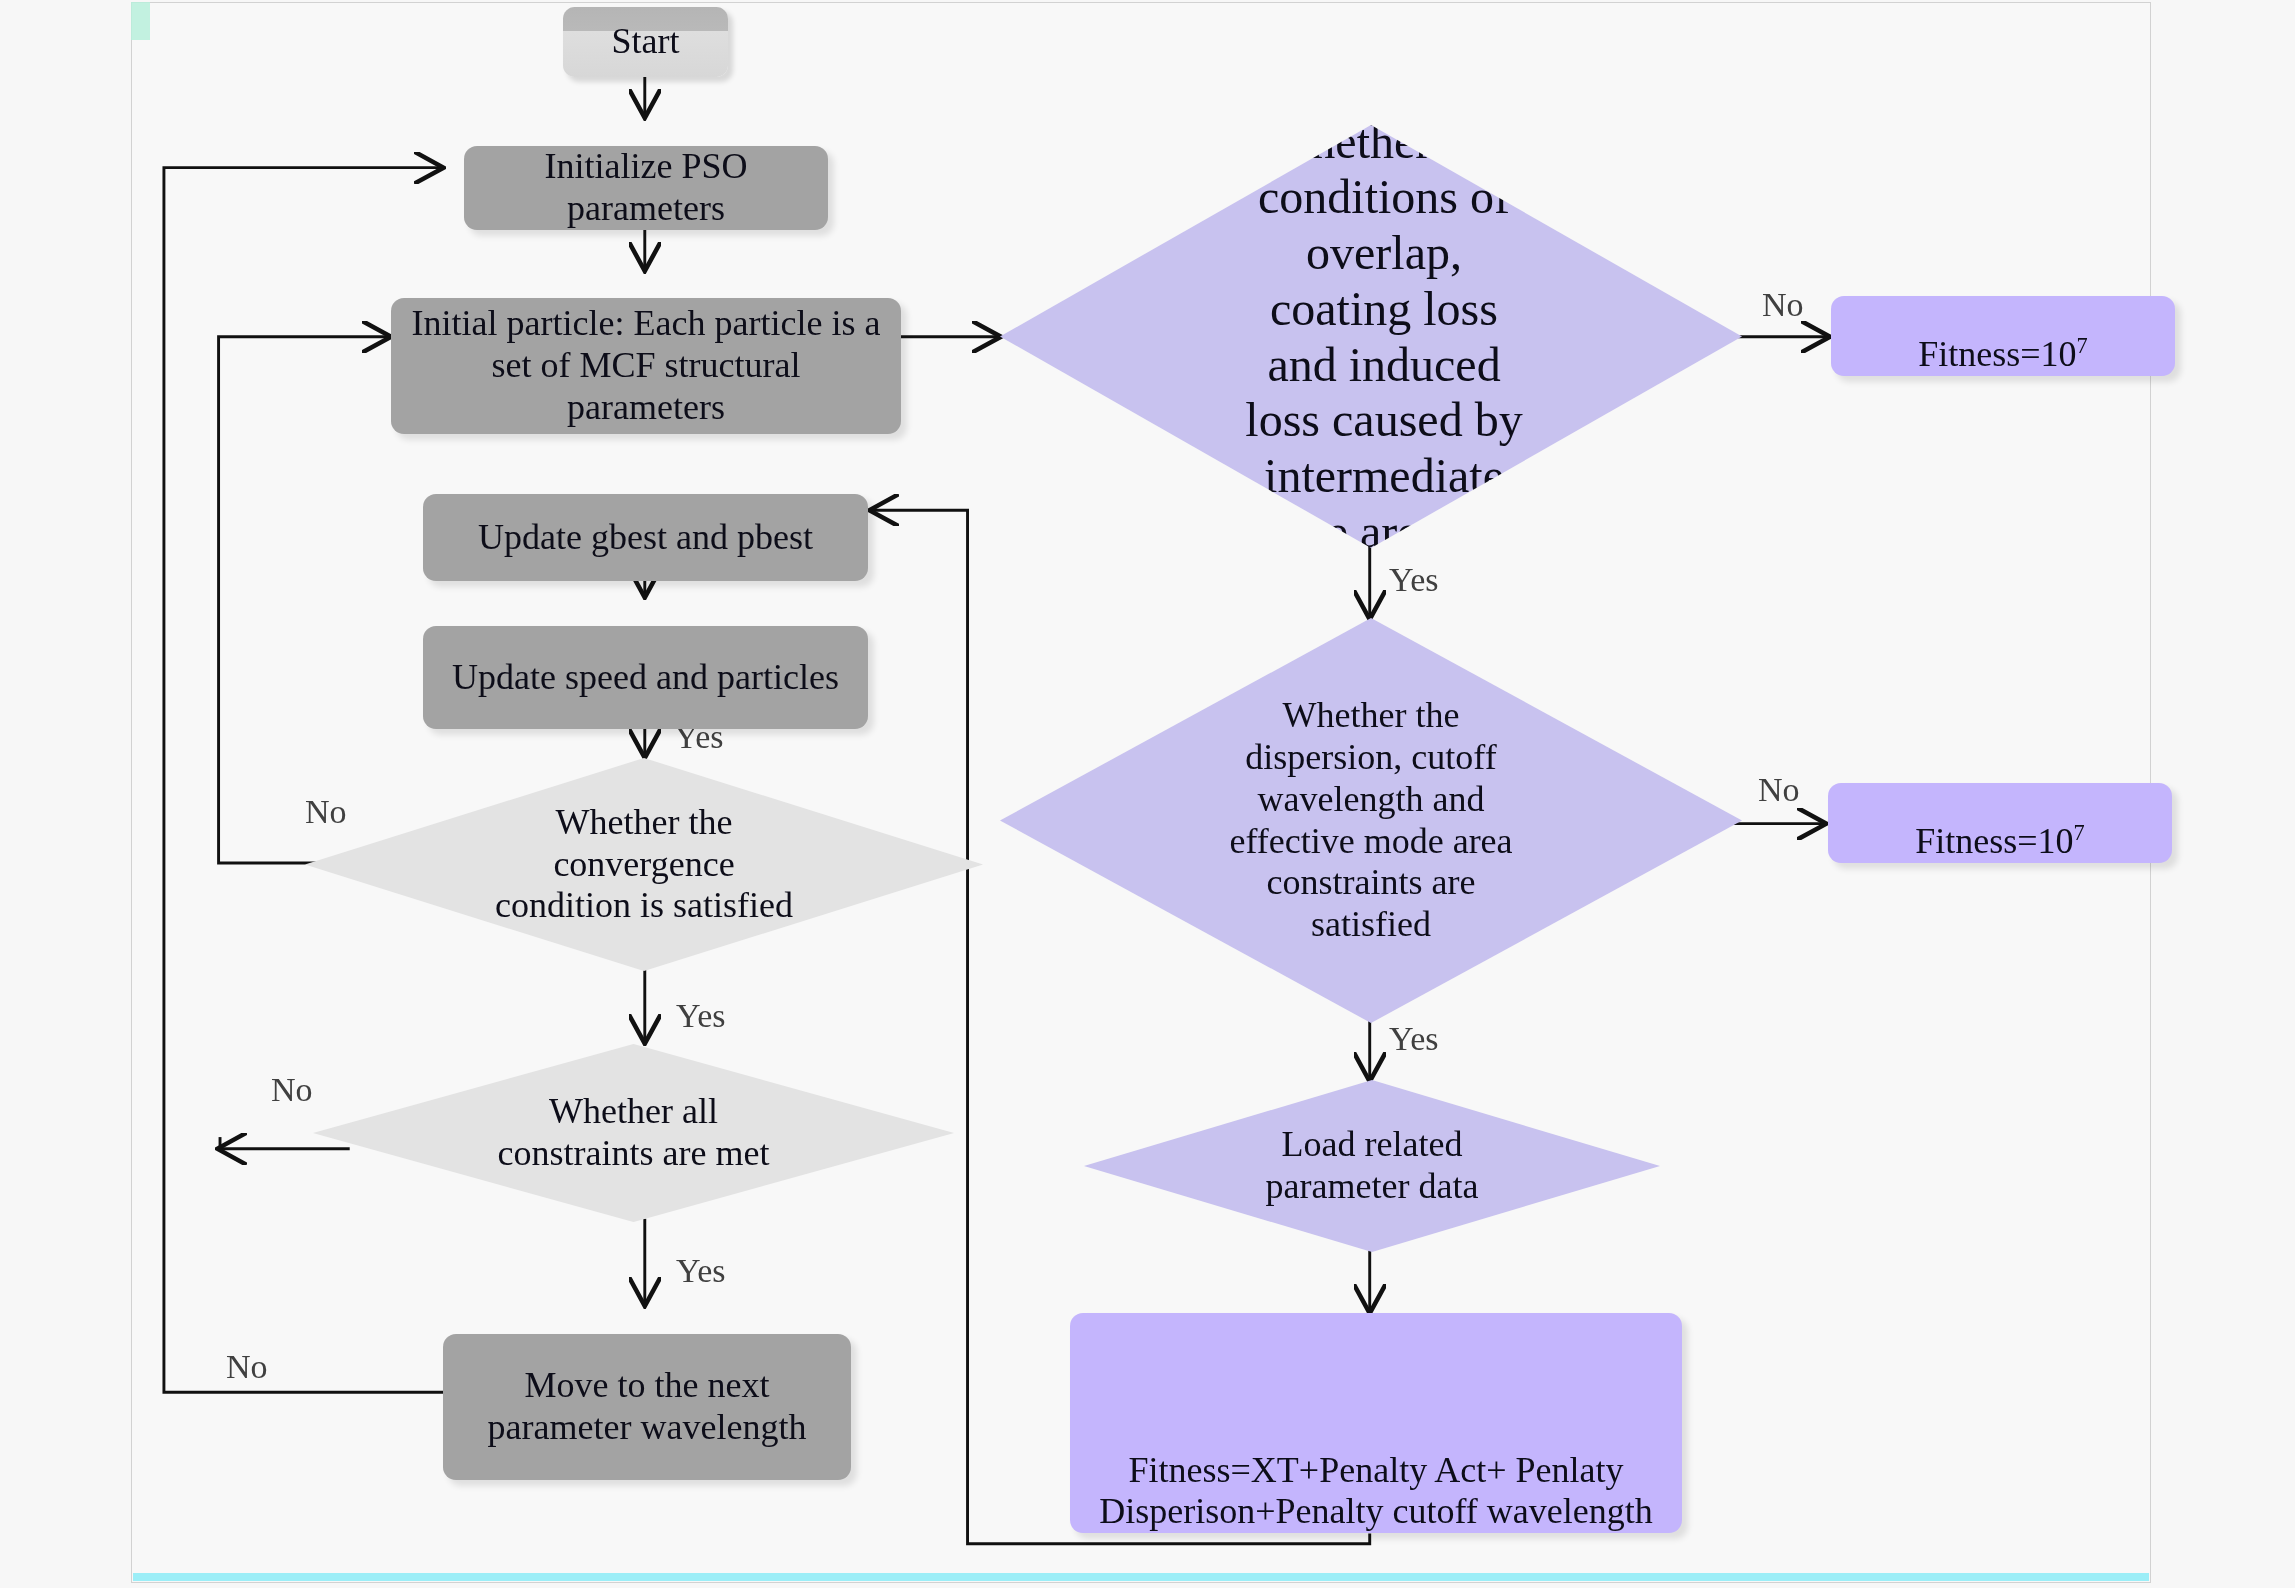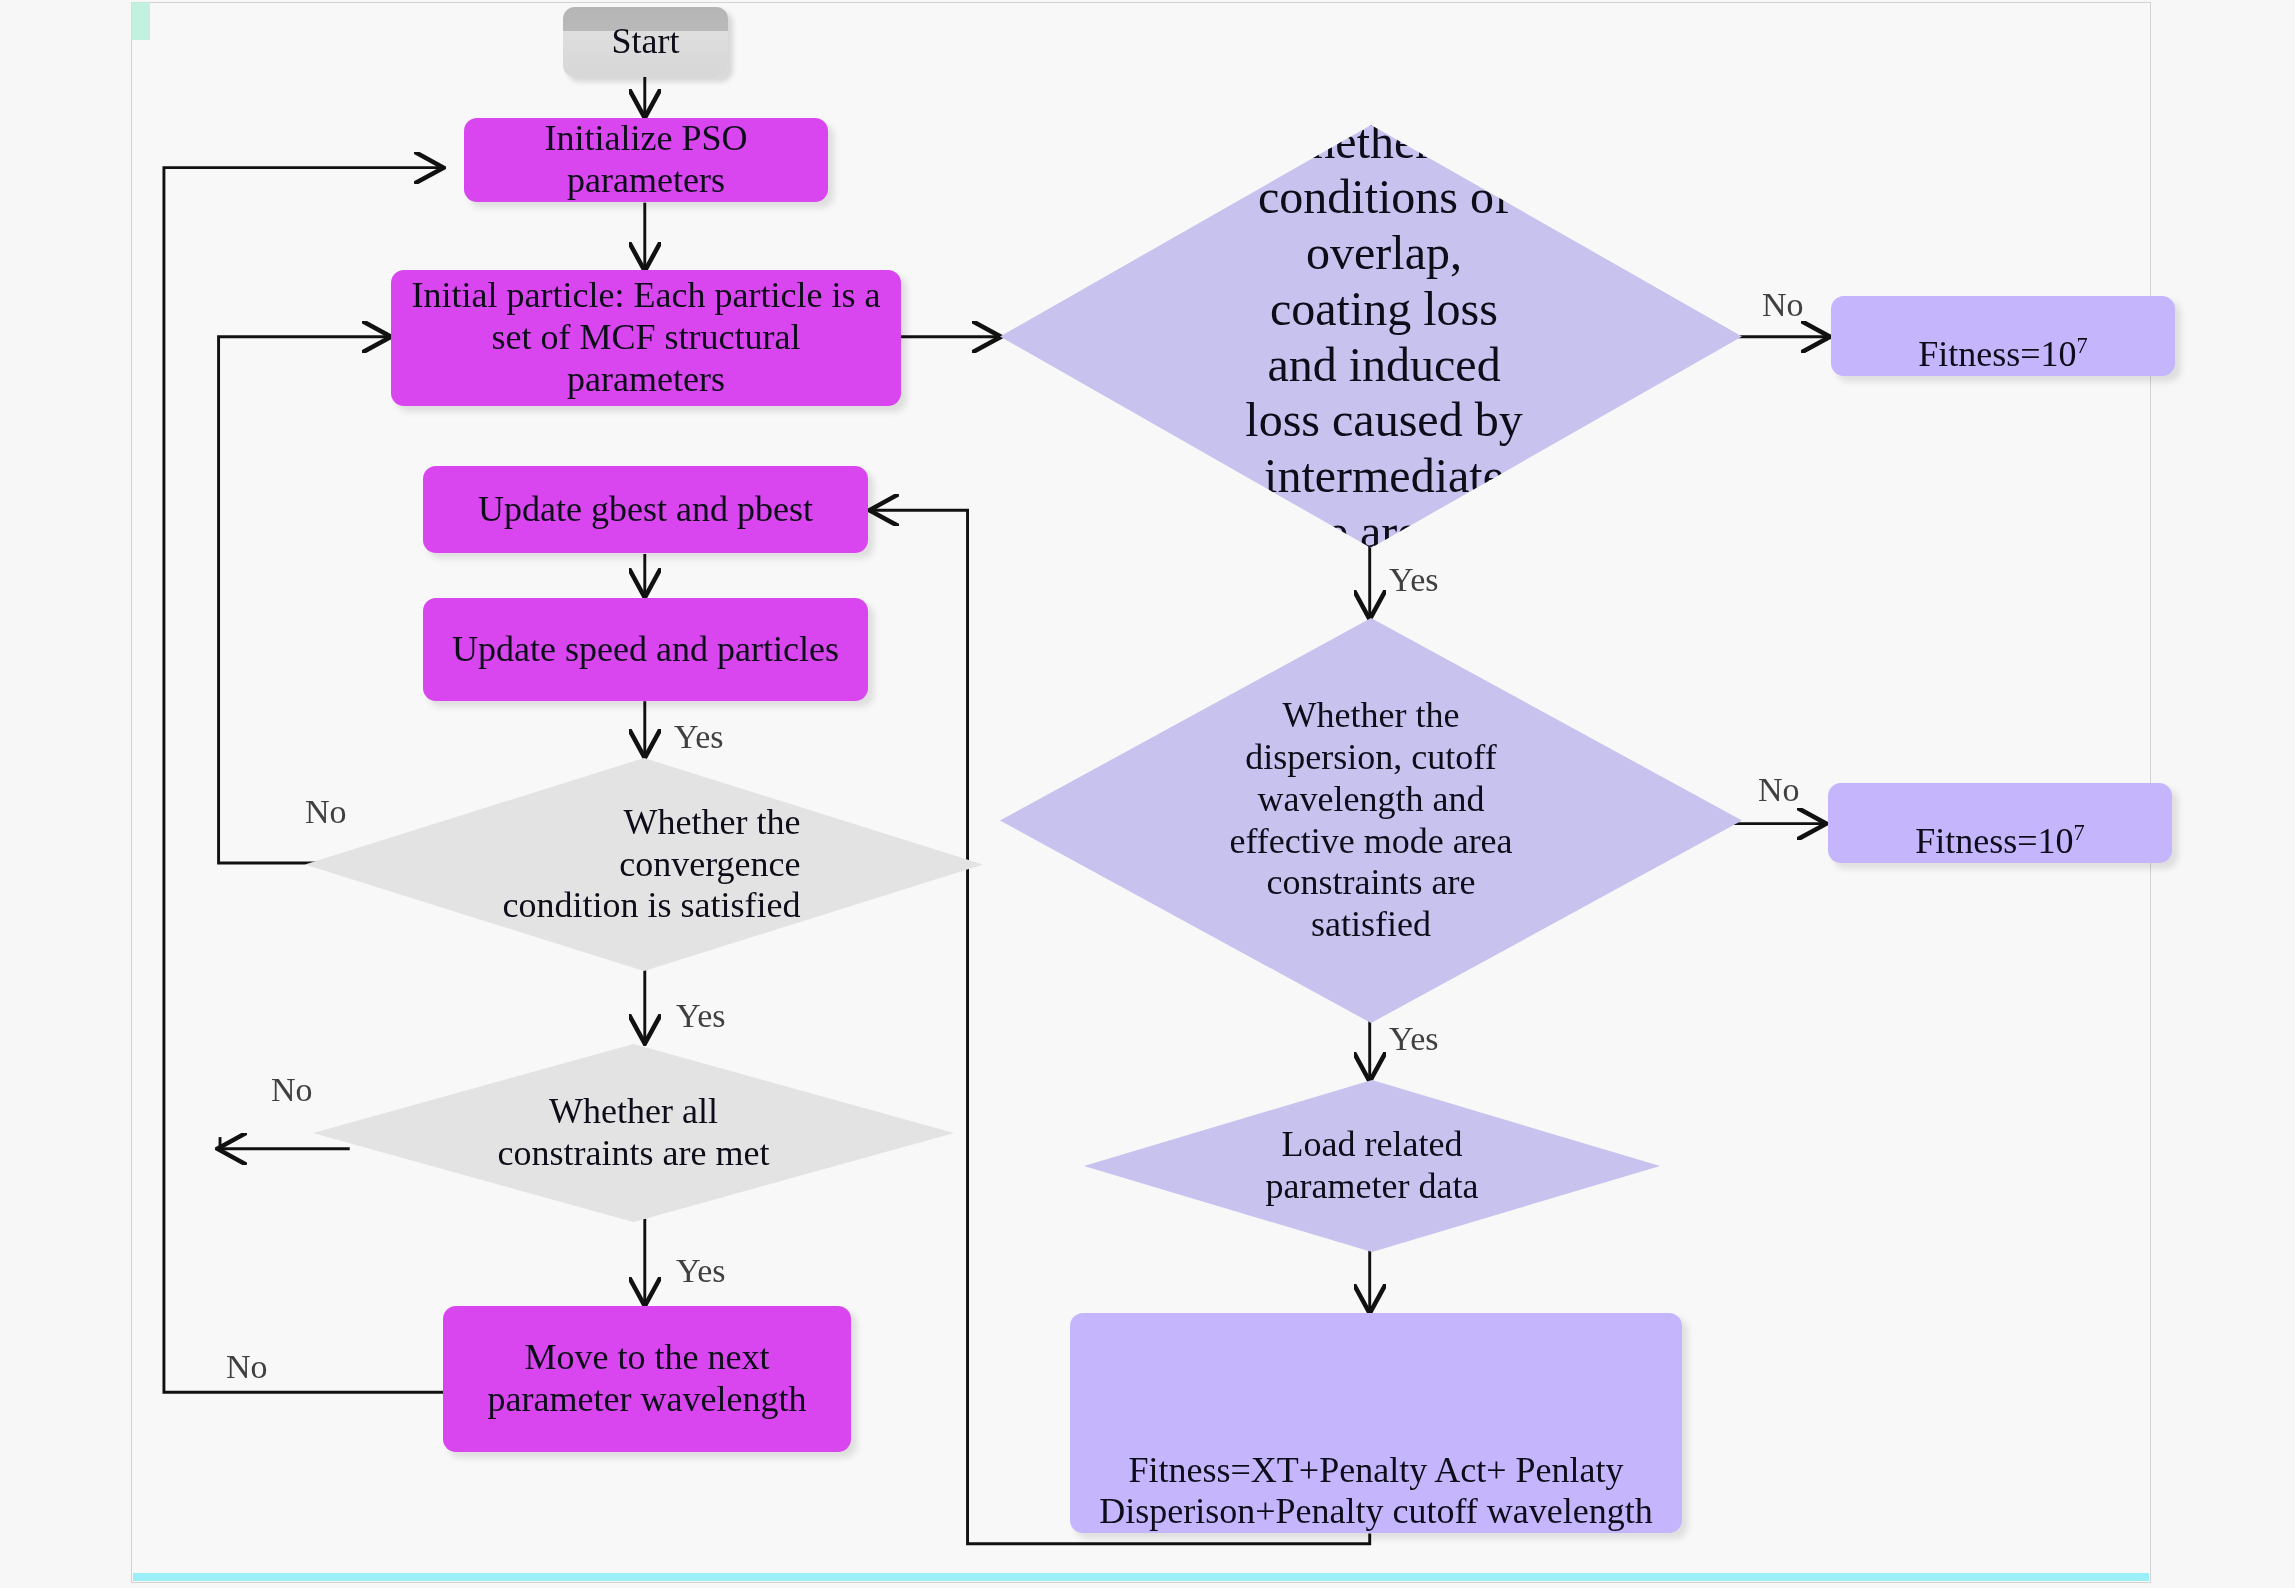--- a/index.html
+++ b/index.html
@@ -52,21 +52,21 @@
     align-items: center;
     justify-content: center;
     text-align: center;
     color: #0d0d19;
     line-height: 1.16;
   }
   .rbox {
     border-radius: 13px;
     box-shadow: 5.1px 5.1px 6.6px rgba(0,0,0,.10);
   }
-  .gray    { background: #d946ef; }
+  .gray    { background: #a3a3a3; margin-top: 28px; }
   .purple  { background: #c4b5fd; align-items: flex-end; }
   .startbox {
     background: linear-gradient(to bottom, #b5b5b5 0%, #b9b9b9 34%, #dedede 35%, #d7d7d7 100%);
     border-radius: 11.7px;
     box-shadow: 4.4px 4.4px 5.8px rgba(0,0,0,.13);
   }
 
   
   .diamond {
     clip-path: polygon(50% 0%, 100% 50%, 50% 100%, 0% 50%);
@@ -161,21 +161,21 @@
   </div>
 
   <div class="node rbox gray" style="left:423px; top:466px; width:445px; height:87px; font-size:36px; padding:0 19px;">
     <span>Update gbest and pbest</span>
   </div>
 
   <div class="node rbox gray" style="left:423px; top:598px; width:445px; height:103px; font-size:36px; padding:15px 19px;">
     <span>Update speed and particles</span>
   </div>
 
-  <div class="node diamond dgray" style="left:305px; top:758px; width:678px; height:213px; font-size:36px;text-align:right;">
+  <div class="node diamond dgray" style="left:305px; top:758px; width:678px; height:213px; font-size:36px;">
     <span style="max-width:313px;">Whether the convergence condition is satisfied</span>
   </div>
 
   <div class="node diamond dgray" style="left:313px; top:1044px; width:641px; height:178px; font-size:36px;">
     <span style="max-width:291px;">Whether all constraints are met</span>
   </div>
 
   <div class="node rbox gray" style="left:443px; top:1306px; width:408px; height:146px; font-size:36px; padding:0 19px;">
     <span>Move to the next parameter wavelength</span>
   </div>

